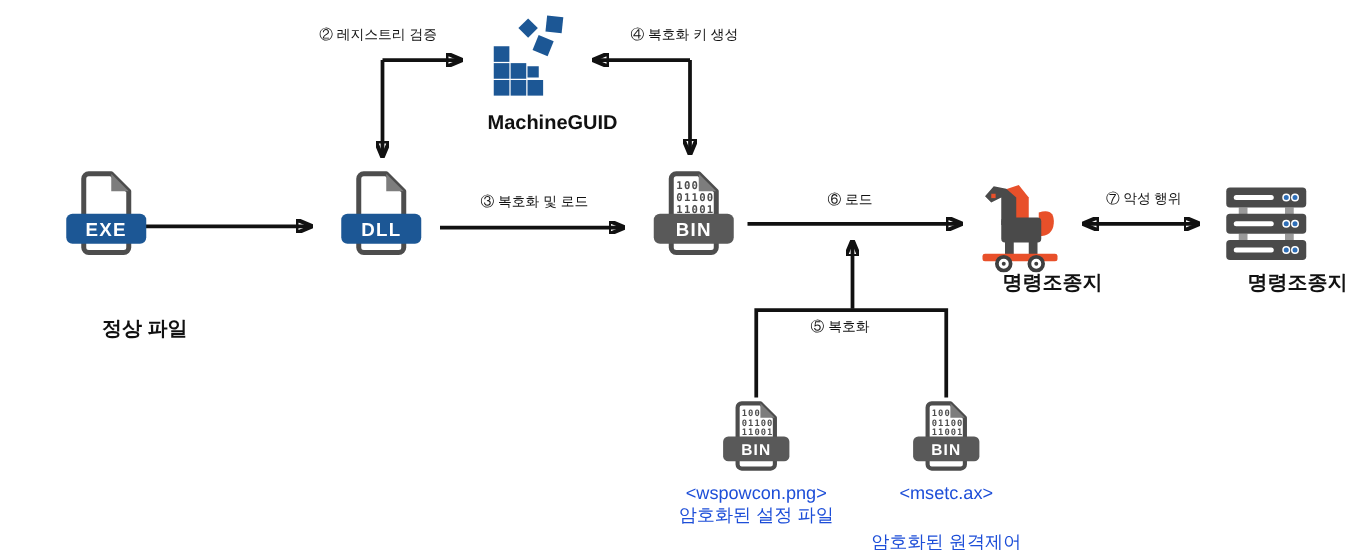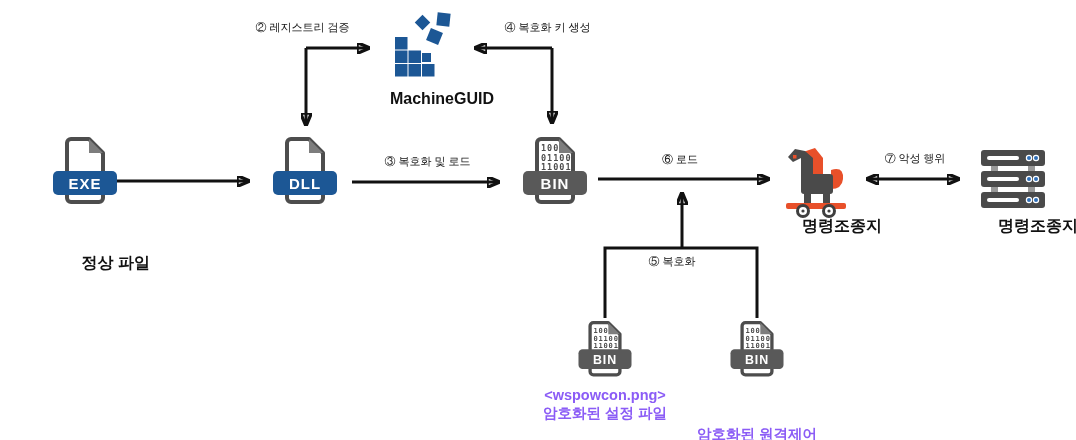--- a/index.html
+++ b/index.html
@@ -5,21 +5,21 @@
   html,body{margin:0;padding:0;background:#fff;}
   .stage{
     position:relative;width:1076px;height:440px;background:#ffffff;overflow:hidden;
     font-family:"Liberation Sans",sans-serif;color:#111;
   }
   .connectors{position:absolute;left:0;top:0;}
   .connectors path{stroke:#111;stroke-width:3;fill:none;}
   .abs{position:absolute;}
   .step{position:absolute;font-size:11px;color:#111;text-align:center;white-space:nowrap;}
   .node-label{position:absolute;font-weight:bold;font-size:16px;color:#111;text-align:right;white-space:nowrap;}
-  .caption{position:absolute;font-weight:bold;font-size:14.5px;color:#8b5cf6;text-align:center;white-space:nowrap;line-height:18px;}
+  .caption{position:absolute;font-weight:normal;font-size:14.5px;color:#1d4ed8;text-align:center;white-space:nowrap;line-height:18px;}
   
   .doc{fill:#fff;stroke:#4d4d4d;stroke-width:4;stroke-linejoin:round;}
   .fold{fill:#7d7d7d;}
   .band-blue{fill:#1c5795;}
   .band-gray{fill:#595959;}
   .badge{fill:#fff;font-weight:bold;font-size:15px;letter-spacing:1px;font-family:"Liberation Sans",sans-serif;}
   .bintxt{fill:#4d4d4d;font-weight:bold;font-size:8.5px;letter-spacing:1px;font-family:"DejaVu Sans Mono",monospace;}
   .mg{fill:#1c5795;}
   .darkpart{fill:#4a4a4a;}
   .orangepart{fill:#e8502a;}
@@ -146,15 +146,16 @@
 
   <svg class="abs" style="left:728px;top:320px;" width="58" height="60" viewBox="0 0 70 72">
     <path class="doc" d="M21,3 H39 L53,17 V62 a4,4 0 0 1 -4,4 H21 a4,4 0 0 1 -4,-4 V7 a4,4 0 0 1 4,-4 Z"></path>
     <path class="fold" d="M39,3 L53,17 H39 Z"></path>
     <text class="bintxt" x="21" y="15">100</text>
     <text class="bintxt" x="21" y="25">01100</text>
     <text class="bintxt" x="21" y="34">11001</text>
     <rect class="band-gray" x="3" y="35" width="64" height="24" rx="5"></rect>
     <text class="badge" x="35" y="52.5" text-anchor="middle">BIN</text>
   </svg>
+  <div class="caption" style="left:677px;top:386px;width:160px;">&lt;msetc.ax&gt;</div>
   <div class="caption" style="left:677px;top:404px;width:160px;margin-top:21px;">암호화된 원격제어</div>
 
 </div>
 
 </body></html>

